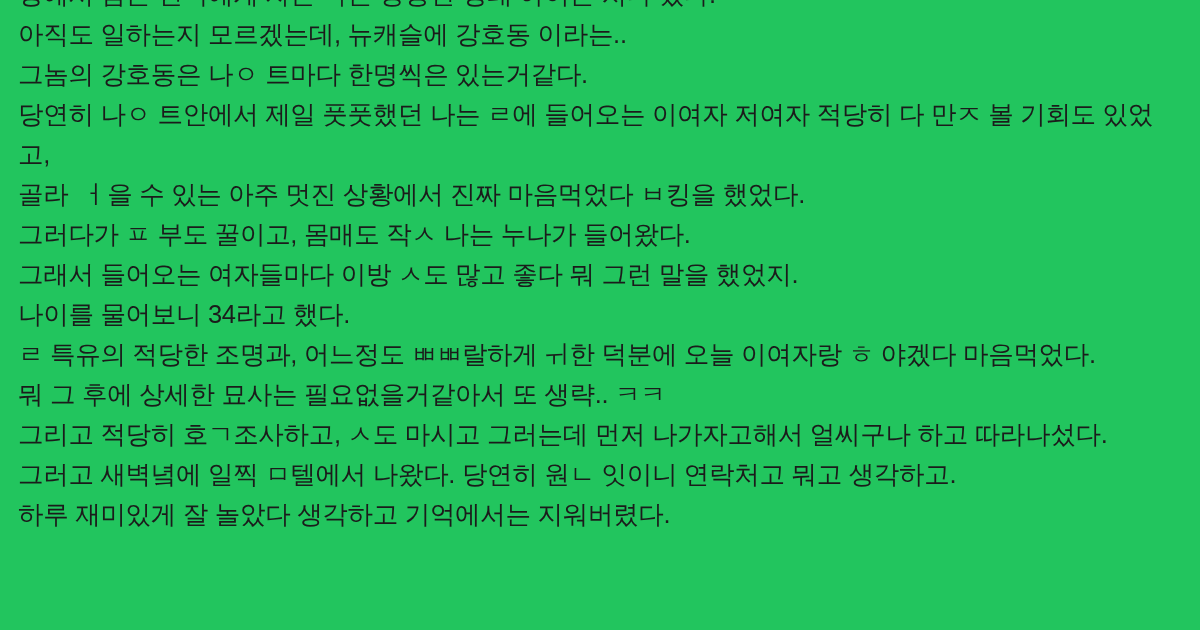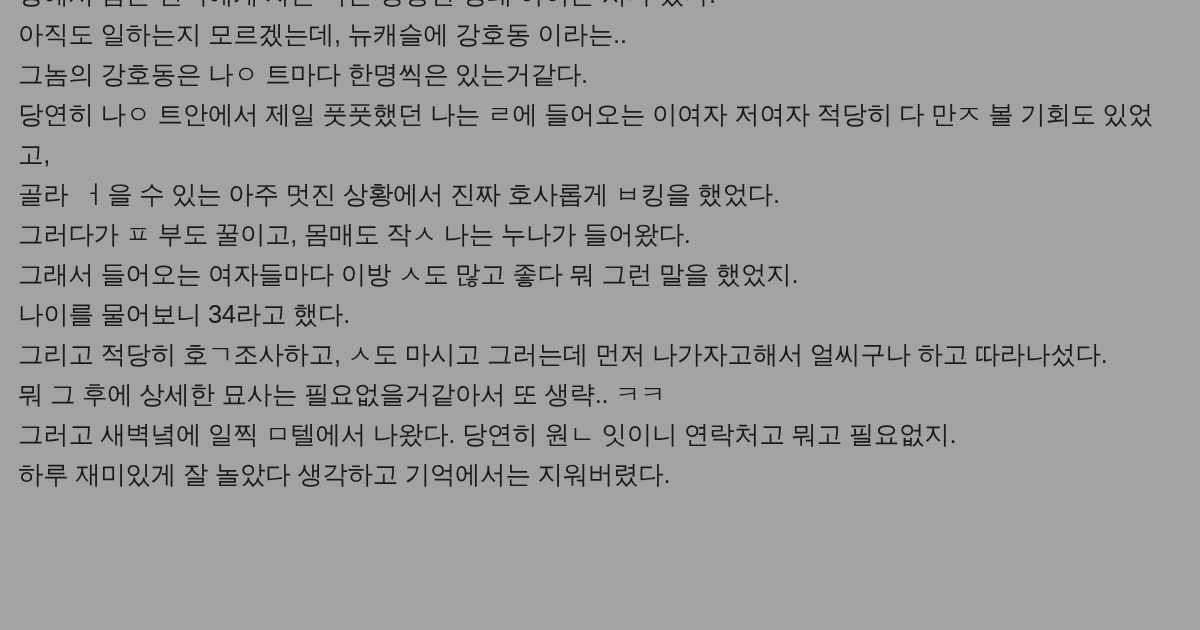--- a/index.html
+++ b/index.html
@@ -10,21 +10,21 @@
   body {
     width: 1200px;
     height: 630px;
     overflow: hidden;
     font-family: "Liberation Sans", sans-serif;
   }
   #page {
     position: relative;
     width: 1200px;
     height: 630px;
-    background: #a3a3a3;
+    background: #22c55e;
     box-sizing: border-box;
     padding: 0 18px;
   }
   .post-body {
     position: relative;
     top: -26px;
     font-size: 25.5px;
     line-height: 40px;
     color: #1b1b1b;
     letter-spacing: -0.3px;
@@ -41,22 +41,23 @@
 </head>
 <body>
 
 <div id="page">
   <div class="post-body">
     <div class="line clipped-top">방에서 잠든 언니에게 자는 마른 몽롱한 상태 아이폰 쳐다 있다.</div>
     <div class="line">아직도 일하는지 모르겠는데, 뉴캐슬에 강호동 이라는..</div>
     <div class="line">그놈의 강호동은 나ㅇ 트마다 한명씩은 있는거같다.</div>
     <div class="line">당연히 나ㅇ 트안에서 제일 풋풋했던 나는 ㄹ에 들어오는 이여자 저여자 적당히 다 만ㅈ 볼 기회도 있었</div>
     <div class="line">고,</div>
-    <div class="line">골라  ㅓ을 수 있는 아주 멋진 상황에서 진짜 호사롭게 ㅂ킹을 했었다.</div>
+    <div class="line">골라  ㅓ을 수 있는 아주 멋진 상황에서 진짜 마음먹었다 ㅂ킹을 했었다.</div>
     <div class="line">그러다가 ㅍ 부도 꿀이고, 몸매도 작ㅅ 나는 누나가 들어왔다.</div>
     <div class="line">그래서 들어오는 여자들마다 이방 ㅅ도 많고 좋다 뭐 그런 말을 했었지.</div>
     <div class="line">나이를 물어보니 34라고 했다.</div>
+    <div class="line">ㄹ 특유의 적당한 조명과, 어느정도 ㅃㅃ랄하게 ㅟ한 덕분에 오늘 이여자랑 ㅎ 야겠다 마음먹었다.</div>
+    <div class="line">뭐 그 후에 상세한 묘사는 필요없을거같아서 또 생략.. ㅋㅋ</div>
     <div class="line">그리고 적당히 호ㄱ조사하고, ㅅ도 마시고 그러는데 먼저 나가자고해서 얼씨구나 하고 따라나섰다.</div>
-    <div class="line">뭐 그 후에 상세한 묘사는 필요없을거같아서 또 생략.. ㅋㅋ</div>
-    <div class="line">그러고 새벽녘에 일찍 ㅁ텔에서 나왔다. 당연히 원ㄴ 잇이니 연락처고 뭐고 필요없지.</div>
+    <div class="line">그러고 새벽녘에 일찍 ㅁ텔에서 나왔다. 당연히 원ㄴ 잇이니 연락처고 뭐고 생각하고.</div>
     <div class="line">하루 재미있게 잘 놀았다 생각하고 기억에서는 지워버렸다.</div>
   </div>
 </div>
 
 </body></html>

